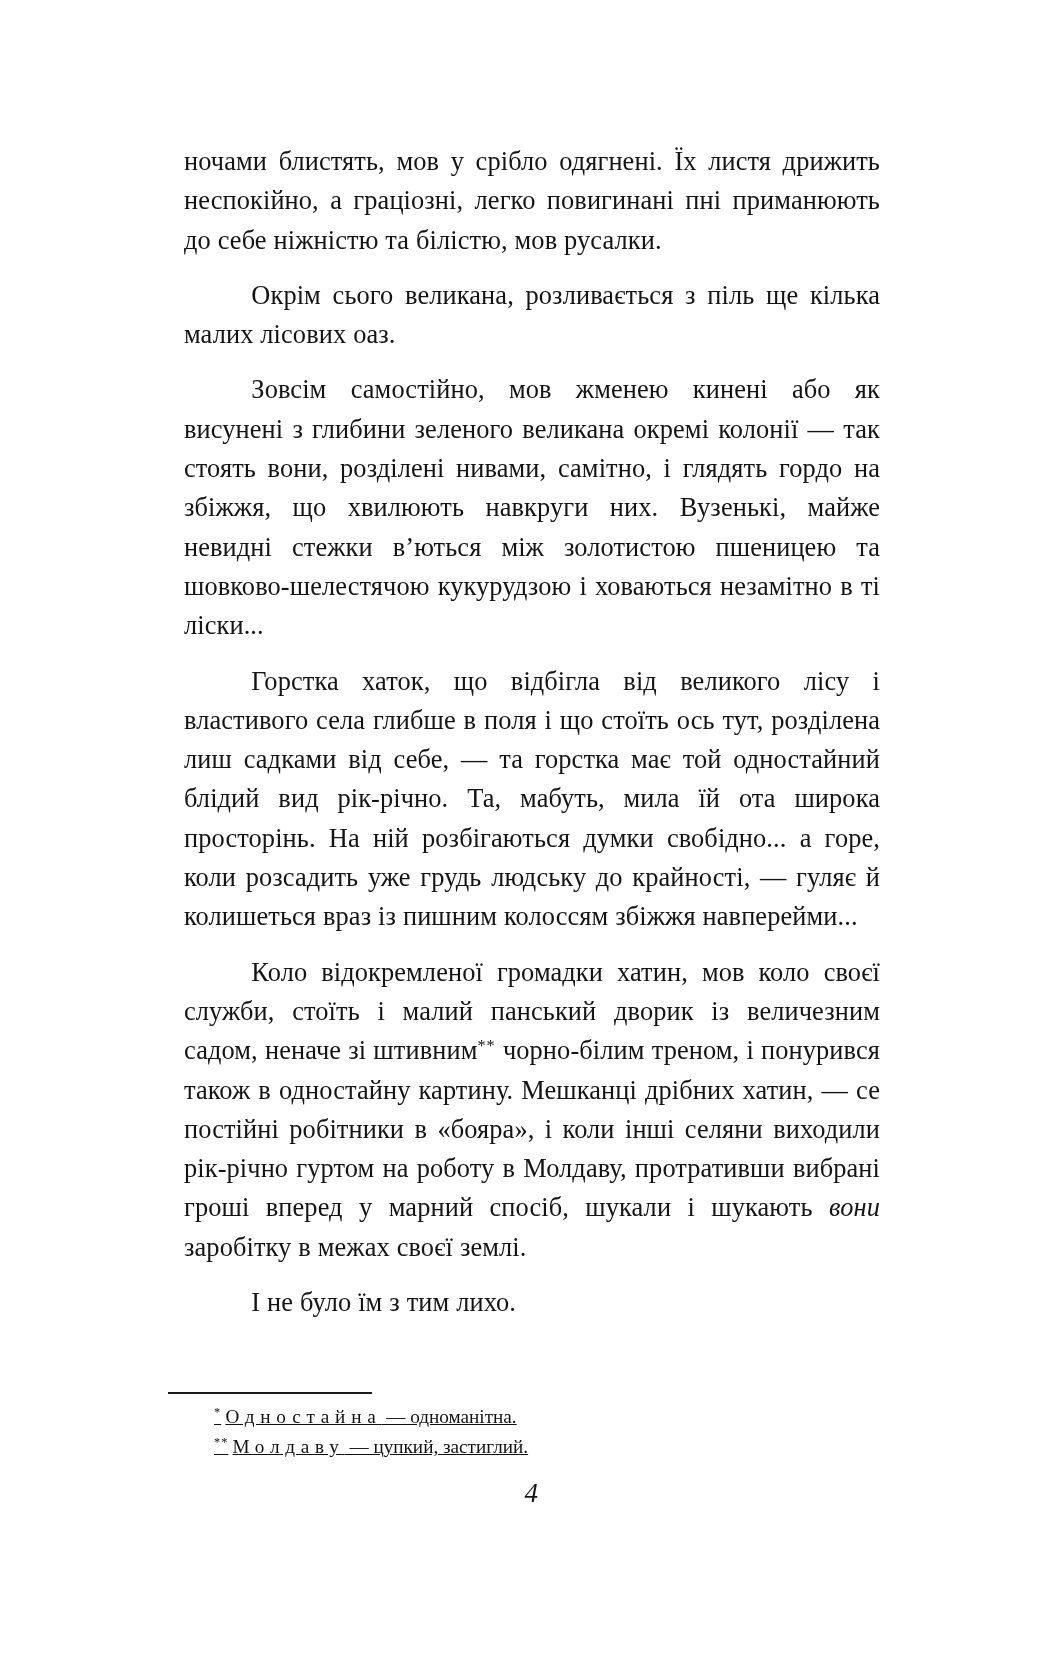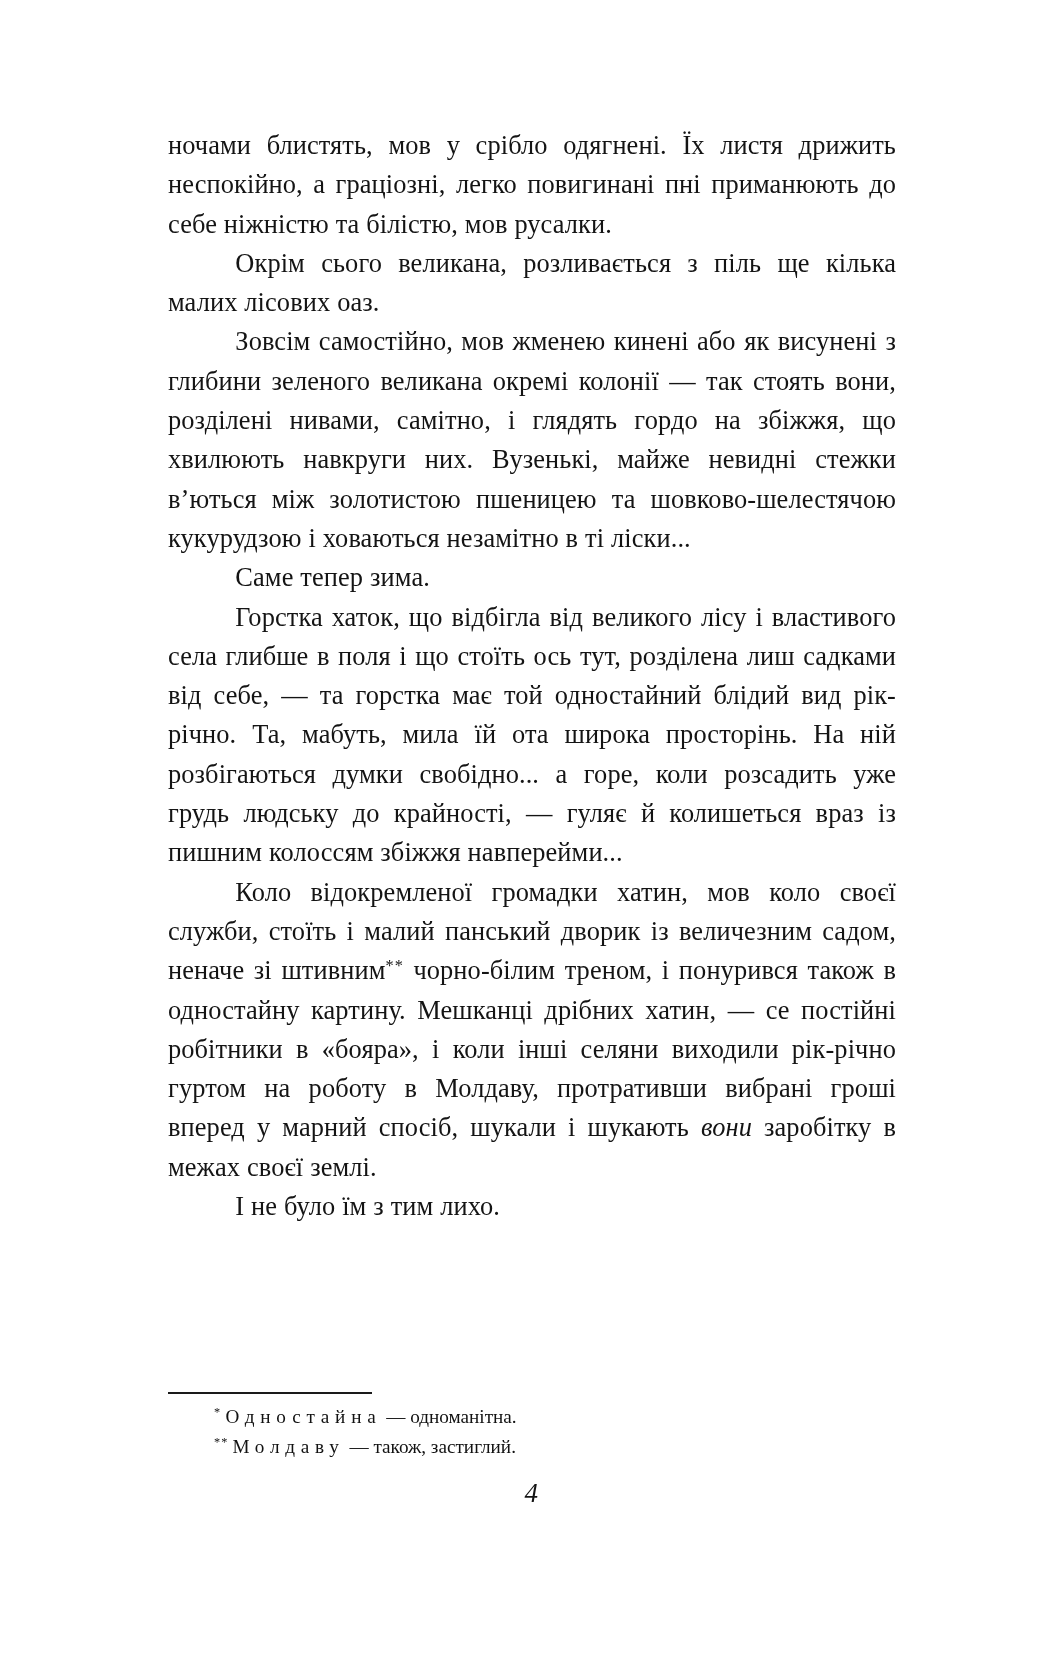--- a/index.html
+++ b/index.html
@@ -27,21 +27,21 @@
   }
 
   .text-block {
     position: absolute;
     left: 168px;
     top: 126px;
     width: 728px;
   }
 
   p.para {
-    margin: 0;
+    margin: 16px;
     text-align: justify;
     text-justify: inter-word;
     text-indent: 2.55em;
     font-size: 26.4px;
     line-height: 39.3px;
     letter-spacing: 0.1px;
     word-spacing: 0.2px;
     hyphens: manual;
     color: #141414;
   }
@@ -75,20 +75,21 @@
     border-top: 2px solid #1a1a1a;
     margin: 0 0 9px 0;
   }
 
   .fn-line {
     margin: 0 0 3px 0;
     font-size: 19.2px;
     line-height: 27px;
     text-indent: 2.4em;
     color: #121212;
+    text-decoration: underline;
   }
 
   .fn-marker {
     font-size: 0.64em;
     vertical-align: 0.55em;
     letter-spacing: 0.08em;
     line-height: 0;
   }
 
   .spaced {
@@ -114,34 +115,33 @@
 <div class="page">
 
   <div class="text-block">
 
     <p class="para" style="text-indent:0;">ночами блистять, мов у срібло одягнені. Їх листя дрижить неспокійно, а граціозні, легко повигинані пні приманюють до себе ніжністю та білістю, мов русалки.</p>
 
     <p class="para">Окрім сього великана, розливається з піль ще кілька малих лісових оаз.</p>
 
     <p class="para">Зовсім самостійно, мов жменею кинені або як висунені з глибини зеленого великана окремі колонії — так стоять вони, розділені нивами, самітно, і глядять гордо на збіжжя, що хвилюють навкруги них. Вузенькі, майже невидні стежки в’ються між золотистою пшеницею та шовково-шелестячою кукурудзою і ховаються незамітно в ті ліски...</p>
 
-    <p class="para">Саме тепер зима.</p>
 
 
     <p class="para">Горстка хаток, що відбігла від великого лісу і властивого села глибше в поля і що стоїть ось тут, розділена лиш садками від себе, — та горстка має той одностайний блідий вид рік-річно. Та, мабуть, мила їй ота широка просторінь. На ній розбігаються думки свобідно... а горе, коли розсадить уже грудь людську до крайності, — гуляє й колишеться враз із пишним колоссям збіжжя навперейми...</p>
 
     <p class="para"><span>Коло відокремленої громадки хатин, мов коло своєї служби, стоїть і малий панський дворик із величезним садом, неначе зі штивним</span><sup class="fn-ref">**</sup><span> чорно-білим треном, і понурився також в одностайну картину. Мешканці дрібних хатин, — се постійні робітники в «бояра», і коли інші селяни виходили рік-річно гуртом на роботу в Молдаву, протративши вибрані гроші вперед у марний спосіб, шукали і шукають </span><em class="ital">вони</em><span> заробітку в межах своєї землі.</span></p>
 
     <p class="para" style="text-align:left;">І не було їм з тим лихо.</p>
 
   </div>
 
   <div class="footnotes">
     <div class="fn-rule"></div>
 
     <p class="fn-line"><sup class="fn-marker">*</sup><span class="spaced">Одностайна</span><span> — одноманітна.</span></p>
 
-    <p class="fn-line"><sup class="fn-marker">**</sup><span class="spaced">Молдаву</span><span> — також, застиглий.</span></p>
+    <p class="fn-line"><sup class="fn-marker">**</sup><span class="spaced">Молдаву</span><span> — цупкий, застиглий.</span></p>
   </div>
 
   <div class="folio">4</div>
 
 </div>
 
 </body></html>

